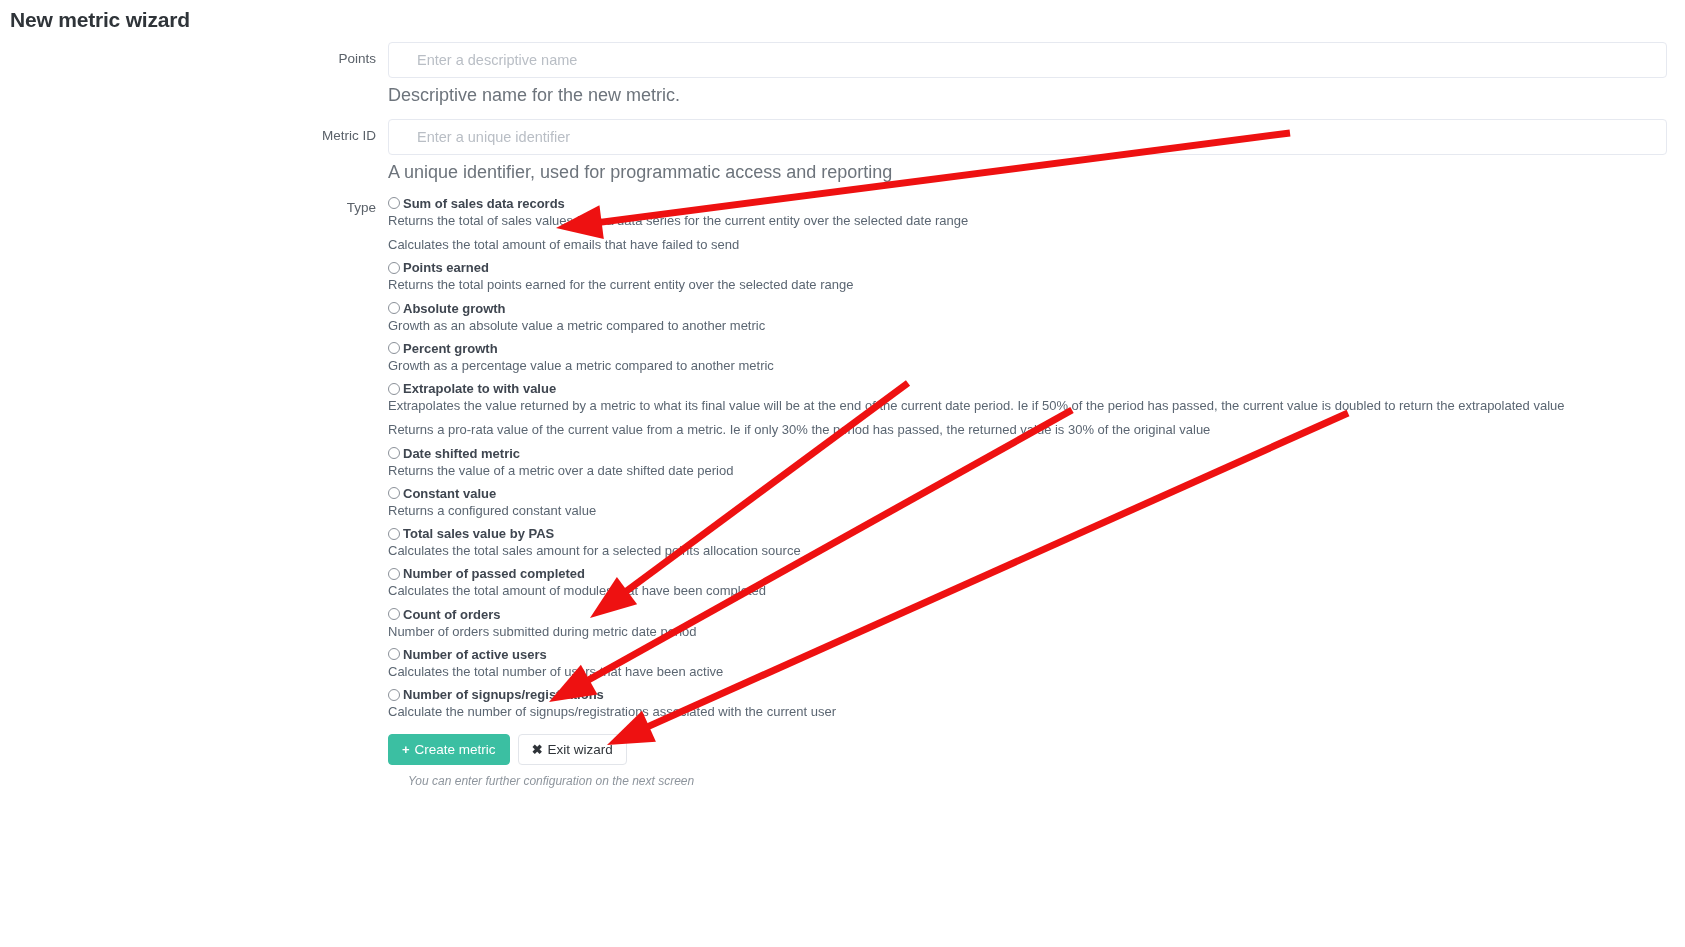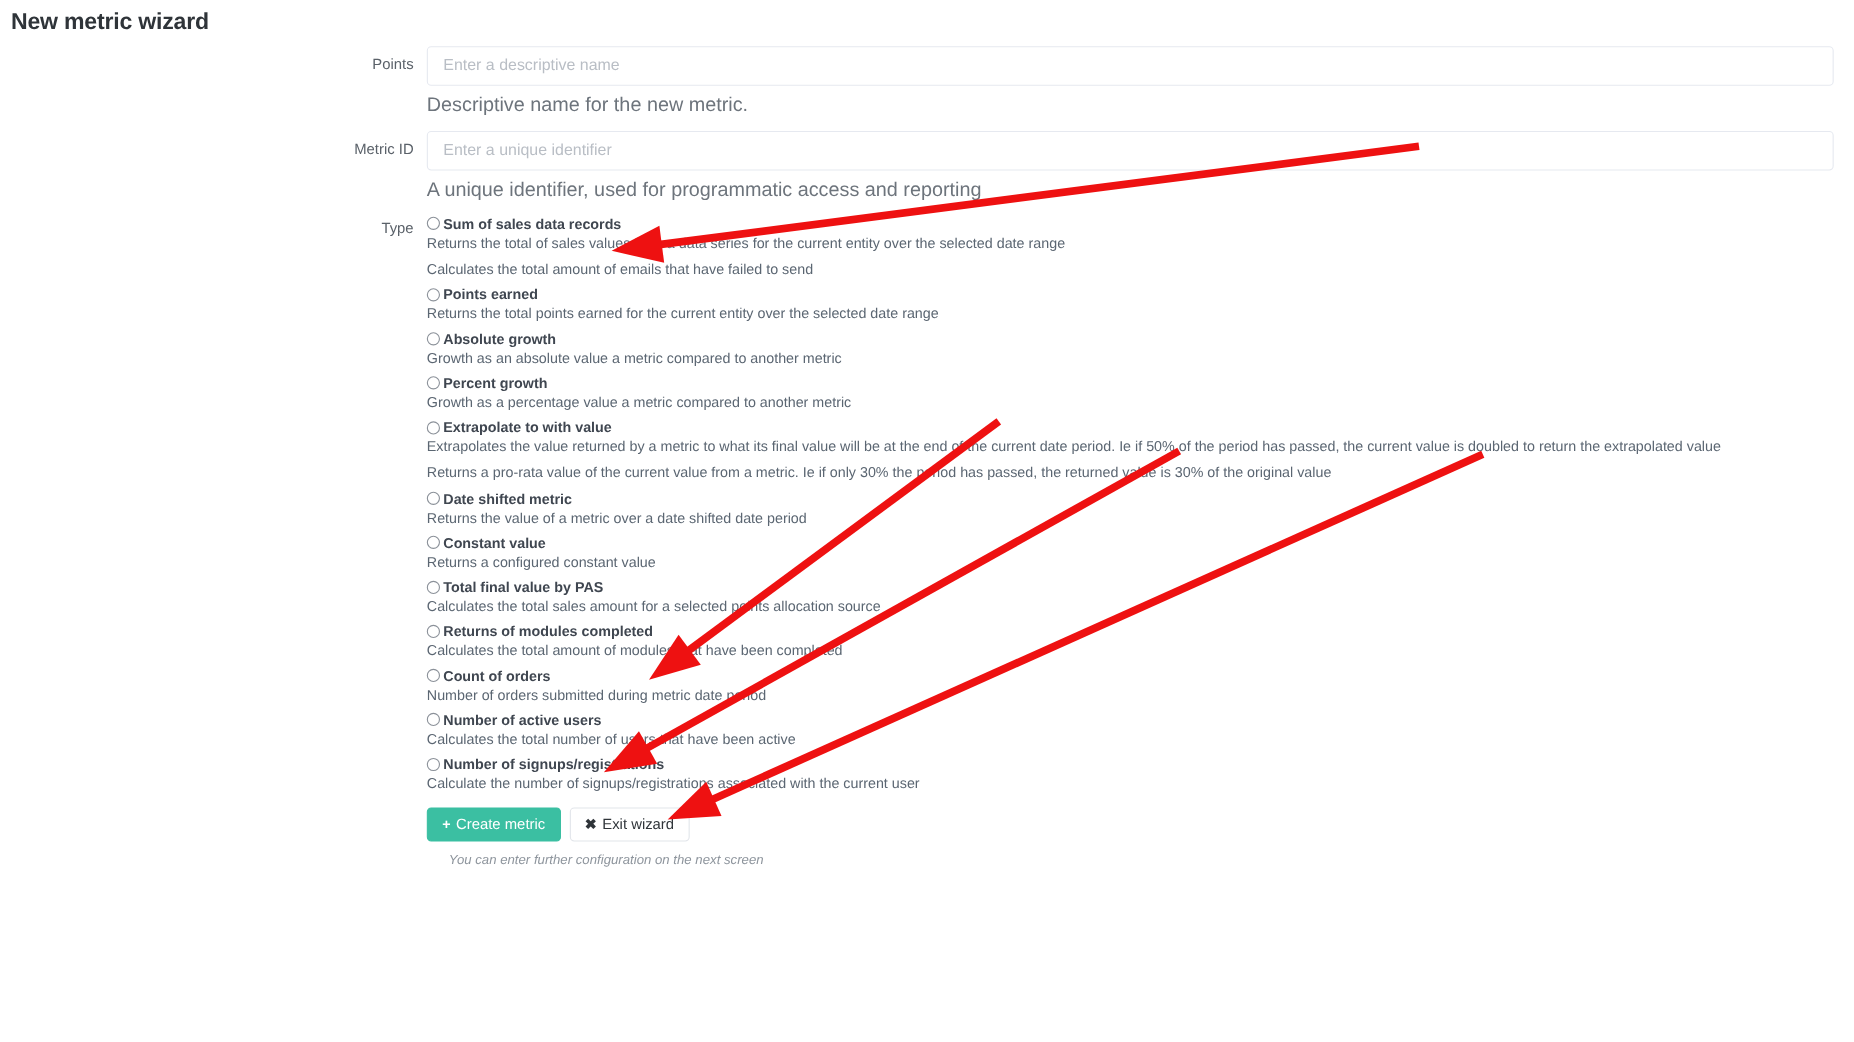--- a/index.html
+++ b/index.html
@@ -59,21 +59,21 @@
   }
 
   .text-input {
     display: block;
     width: 100%;
     box-sizing: border-box;
     height: 36px;
     border: 1px solid #e6e9f0;
     border-radius: 4px;
     background: #fff;
-    padding: 6px 14px;
+    padding: 6px 28px;
     font-size: 14.5px;
     font-family: "Liberation Sans", sans-serif;
     color: #3a3f44;
     outline: none;
   }
   .text-input::placeholder {
     color: #b9bec5;
   }
 
   .help-text {
@@ -255,28 +255,28 @@
           <div class="radio-item">
             <div class="radio-line">
               <span class="radio-mark"></span>
               <span class="radio-label">Constant value</span>
             </div>
             <div class="radio-desc">Returns a configured constant value</div>
           </div>
           <div class="radio-item">
             <div class="radio-line">
               <span class="radio-mark"></span>
-              <span class="radio-label">Total final value by PAS</span>
+              <span class="radio-label">Total sales value by PAS</span>
             </div>
             <div class="radio-desc">Calculates the total sales amount for a selected points allocation source</div>
           </div>
           <div class="radio-item">
             <div class="radio-line">
               <span class="radio-mark"></span>
-              <span class="radio-label">Returns of modules completed</span>
+              <span class="radio-label">Number of passed completed</span>
             </div>
             <div class="radio-desc">Calculates the total amount of modules that have been completed</div>
           </div>
           <div class="radio-item">
             <div class="radio-line">
               <span class="radio-mark"></span>
               <span class="radio-label">Count of orders</span>
             </div>
             <div class="radio-desc">Number of orders submitted during metric date period</div>
           </div>

